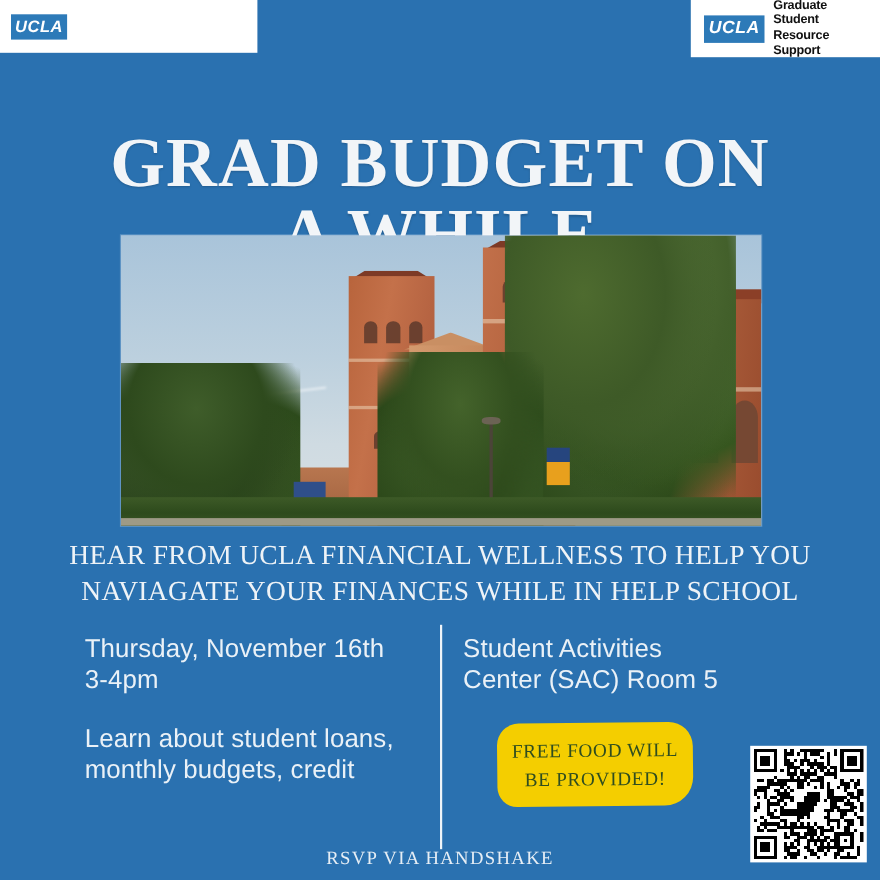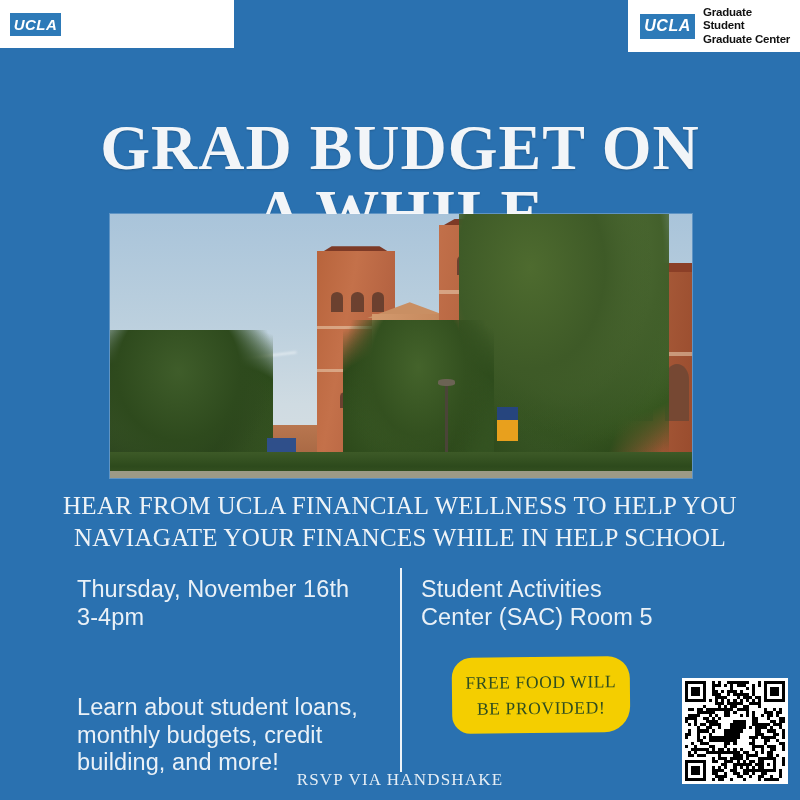--- a/index.html
+++ b/index.html
@@ -261,21 +261,21 @@
     color: #eaf1f7;
     font-family: "Liberation Sans", sans-serif;
     font-size: 23.5px;
     line-height: 1.18;
     letter-spacing: 0.1px;
     font-weight: 300;
   }
   .detail .line { display: block; }
   #detail-datetime { left: 77px; top: 576px; width: 300px; }
   #detail-location { left: 421px; top: 576px; width: 300px; }
-  #detail-topics   { left: 77px; top: 658px; width: 310px; margin-top: 36px; }
+  #detail-topics   { left: 77px; top: 658px; width: 310px; }
 
   
   #free-food-badge {
     position: absolute;
     left: 452px;
     top: 657px;
     width: 178px;
     height: 76px;
     background: #f4ce00;
     border-radius: 20px 22px 26px 18px;
@@ -327,21 +327,21 @@
 <div id="flyer">
 
   <div class="logo-plate" id="logo-plate-left">
     <div class="ucla-mark" id="ucla-mark-left">UCLA</div>
   </div>
 
   <div class="logo-plate" id="logo-plate-right">
     <div class="ucla-mark" id="ucla-mark-right">UCLA</div>
     <div class="logo-text">
       <div id="gsrc-name">Graduate Student</div>
-      <div id="gsrc-name">Graduate Center</div>
+      <div id="gsrc-name">Resource Support</div>
     </div>
   </div>
 
   <h1 id="headline">
     <span class="line">GRAD BUDGET ON</span>
     <span class="line">A WHILE</span>
   </h1>
 
   <div id="photo-frame">
     <div class="ph" id="sky"></div>
@@ -422,21 +422,20 @@
   </div>
 
   <div class="detail" id="detail-location">
     <span class="line">Student Activities</span>
     <span class="line">Center (SAC) Room 5</span>
   </div>
 
   <div class="detail" id="detail-topics">
     <span class="line">Learn about student loans,</span>
     <span class="line">monthly budgets, credit</span>
-    <span class="line">building, and more!</span>
   </div>
 
   <div id="free-food-badge">
     <span class="line">FREE FOOD WILL</span>
     <span class="line">BE PROVIDED!</span>
   </div>
 
   <div id="qr-code">
     <svg id="qr-canvas" viewBox="0 0 33 33" shape-rendering="crispEdges">
       <rect x="0" y="0" width="33" height="33" fill="#ffffff"></rect>

